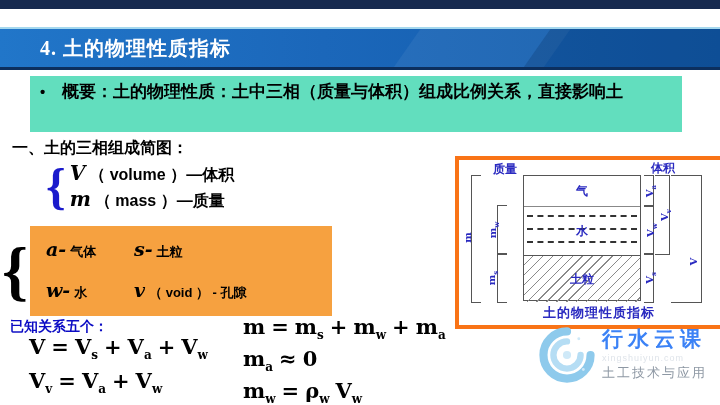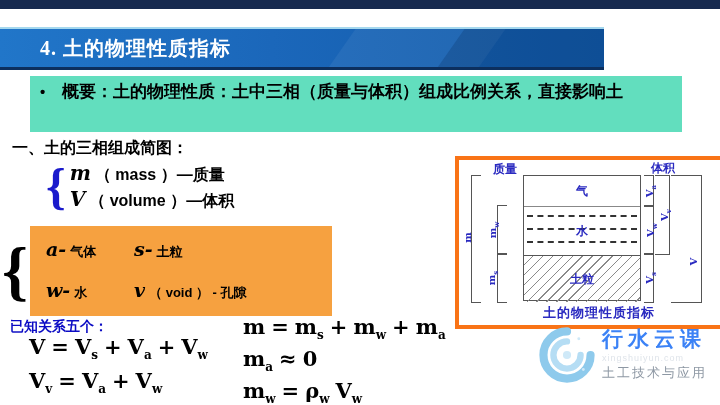--- a/index.html
+++ b/index.html
@@ -1,21 +1,21 @@
 <!DOCTYPE html>
 <html><head>
 <meta charset="utf-8">
 <style>
   html,body{margin:0;padding:0;background:#888;}
   .slide{position:relative;width:720px;height:405px;background:#ffffff;overflow:hidden;
          font-family:"Liberation Sans",sans-serif;}
   
   .topbar{position:absolute;left:0;top:0;width:720px;height:9px;background:#16294e;}
   
-  .header{position:absolute;left:0;top:27px;width:604px;height:38px;
+  .header{position:absolute;left:0;top:27px;width:720px;height:38px;
           background:linear-gradient(90deg,#2176c9 0%,#1b67ba 45%,#115aa9 100%);
           border-top:2px solid #a5d8ee;border-bottom:3px solid #0c2f5e;overflow:hidden;}
   .header .shape1{position:absolute;left:56%;top:-10px;width:150px;height:70px;
           background:rgba(255,255,255,0.06);transform:skewX(-35deg);}
   .header .shape2{position:absolute;left:74%;top:-10px;width:260px;height:70px;
           background:rgba(6,38,84,0.22);transform:skewX(-35deg);}
   .header .title{position:relative;z-index:2;margin-left:40px;line-height:38px;
           color:#ffffff;font-family:"Liberation Serif",serif;font-weight:bold;
           font-size:20px;letter-spacing:1px;}
   
@@ -99,24 +99,24 @@
       <div>概要：土的物理性质：土中三相（质量与体积）组成比例关系，直接影响土</div>
     </div>
   </div>
 
   <div class="sec-heading">一、土的三相组成简图：</div>
 
   <div class="mv-group">
     <span class="mv-brace">{</span>
     <div>
       <div class="mv-line">
+        <span class="sym">V</span><span>（ volume ）—体积</span>
+      </div>
+      <div class="mv-line">
         <span class="sym">m</span><span>（ mass ）—质量</span>
-      </div>
-      <div class="mv-line">
-        <span class="sym">V</span><span>（ volume ）—体积</span>
       </div>
     </div>
   </div>
 
   <div class="legend-wrap">
     <span class="legend-brace">{</span>
     <div class="orange-box">
       <div class="lg-item">
         <span class="sym">a-</span><span>气体</span>
       </div>

